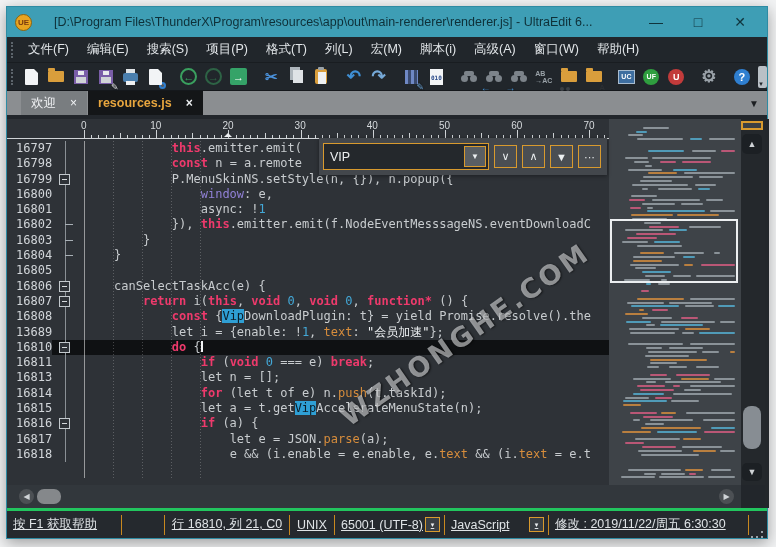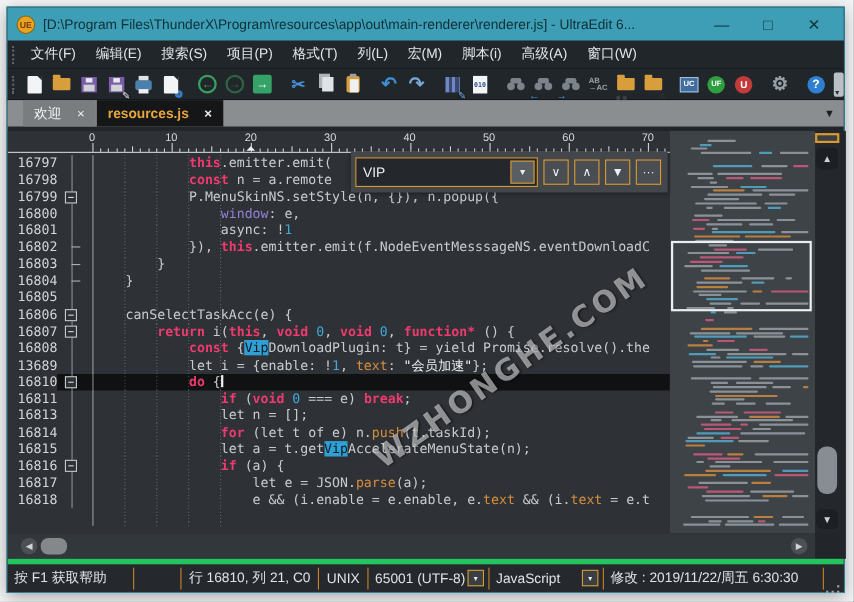--- a/index.html
+++ b/index.html
@@ -1,21 +1,21 @@
 <!DOCTYPE html>
 <html><head>
 <meta charset="utf-8">
 <style>
   * { margin:0; padding:0; box-sizing:border-box; }
   html,body { width:776px; height:547px; background:#f2f3f4; font-family:"Liberation Sans",sans-serif; overflow:hidden; }
   #window { position:absolute; left:6px; top:6px; width:762px; height:533px; background:#22262b;
             border:1px solid #2e8ba3; box-shadow:0 4px 14px rgba(0,0,0,.35); }
   
   .titlebar { position:absolute; left:0; top:0; right:0; height:30px; background:#3e9eb5; display:flex; align-items:center; }
-  .app-icon { width:17px; height:17px; margin:0 7px 0 8px; border-radius:50%; background:#e8a41f; border:1px solid #8a6410;
+  .app-icon { width:17px; height:17px; margin:0 22px 0 8px; border-radius:50%; background:#e8a41f; border:1px solid #8a6410;
               color:#7a3a10; font:bold 8px/15px "Liberation Sans",sans-serif; text-align:center; }
   .title-text { color:#0e3038; font-size:12.5px; white-space:nowrap; overflow:hidden; flex:1; }
   .win-btns { display:flex; align-items:center; margin-right:6px; }
   .win-btn { width:42px; height:26px; color:#10343c; font-size:14px; text-align:center; line-height:26px; cursor:default; }
   
   .menubar { position:absolute; left:0; top:30px; right:0; height:26px; background:#21262b; display:flex; align-items:center; border-bottom:1px solid #191d21; }
   .grip { width:3px; height:16px; border-left:2px dotted #5c646b; margin:0 5px 0 4px; }
   .menu-item { color:#e2e6e9; font-size:12.5px; padding:0 9px; line-height:25px; }
   
   .toolbar { position:absolute; left:0; top:56px; right:0; height:28px; background:#21262b; display:flex; align-items:center; border-bottom:1px solid #15181c; }
@@ -109,21 +109,21 @@
   .vs-top { position:absolute; left:0px; top:2px; width:22px; height:9px; border:2px solid #d89a2e; background:#3a3f44; }
   .vs-up { position:absolute; left:1px; top:15px; width:20px; height:20px; background:#1c2024; border-radius:5px; color:#cfd3d6; font-size:9px; text-align:center; line-height:20px; }
   .vs-thumb { position:absolute; left:2px; top:287px; width:18px; height:43px; background:#878d93; border-radius:8px; }
   .vs-down { position:absolute; left:1px; bottom:4px; width:20px; height:18px; background:#1c2024; border-radius:5px; color:#cfd3d6; font-size:9px; text-align:center; line-height:18px; }
   .hscroll { position:absolute; left:0; top:478px; width:734px; height:23px; background:#32373c; }
   .hs-left { position:absolute; left:12px; top:4px; width:15px; height:15px; background:#4c5054; border-radius:50%; color:#cfd3d6; font-size:8px; text-align:center; line-height:15px; }
   .hs-thumb { position:absolute; left:30px; top:4px; width:24px; height:15px; background:#85888b; border-radius:7px; }
   .hs-right { position:absolute; left:712px; top:4px; width:15px; height:15px; background:#4c5054; border-radius:50%; color:#cfd3d6; font-size:8px; text-align:center; line-height:15px; }
   .right-strip { position:absolute; left:758px; top:112px; width:4px; height:389px; background:#23272b; }
   
-  .statusbar { position:absolute; left:0; top:501px; right:0; height:30px; background:#25292e; display:flex; align-items:center; color:#dfe3e6; font-size:12.5px; border-top:5px solid #22c55e; }
+  .statusbar { position:absolute; left:0; top:501px; right:0; height:30px; background:#25292e; display:flex; align-items:center; color:#dfe3e6; font-size:12.5px; border-top:3px solid #22c55e;text-decoration:underline; }
   .sseg { padding:0 6px; white-space:nowrap; overflow:hidden; }
   .ssep { width:1px; height:20px; background:#c8881f; flex:0 0 1px; }
   .sdrop { width:15px; height:15px; border:1px solid #d89a2e; background:#3a3f44; color:#eceff1; font-size:7px; display:flex; align-items:center; justify-content:center; margin-right:4px; }
   .sgrip { width:16px; height:16px; margin:8px 2px 0 0; position:relative; }
   .sgrip::before { content:""; position:absolute; right:2px; bottom:4px; width:2px; height:2px; background:#9aa2a8;
                    box-shadow:-5px 5px 0 #9aa2a8, 0 5px 0 #9aa2a8, -5px 0 0 transparent, -10px 5px 0 #707densna; }
   .sgrip::after { content:""; position:absolute; right:2px; bottom:-1px; width:2px; height:2px; background:#9aa2a8; box-shadow:-5px 0 0 #9aa2a8,-10px 0 0 #9aa2a8; }
 </style>
 </head>
 <body>
@@ -145,20 +145,21 @@
   <span class="menu-item">文件(F)</span>
       <span class="menu-item">编辑(E)</span>
       <span class="menu-item">搜索(S)</span>
       <span class="menu-item">项目(P)</span>
       <span class="menu-item">格式(T)</span>
       <span class="menu-item">列(L)</span>
       <span class="menu-item">宏(M)</span>
       <span class="menu-item">脚本(i)</span>
       <span class="menu-item">高级(A)</span>
       <span class="menu-item">窗口(W)</span>
+      <span class="menu-item">帮助(H)</span>
     </div>
 
   <div class="toolbar">
     <div class="grip"></div>
   <span class="tbi">
         <span class="ic-page"></span>
       </span>
       <span class="tbi">
         <span class="ic-folder"></span>
       </span>

